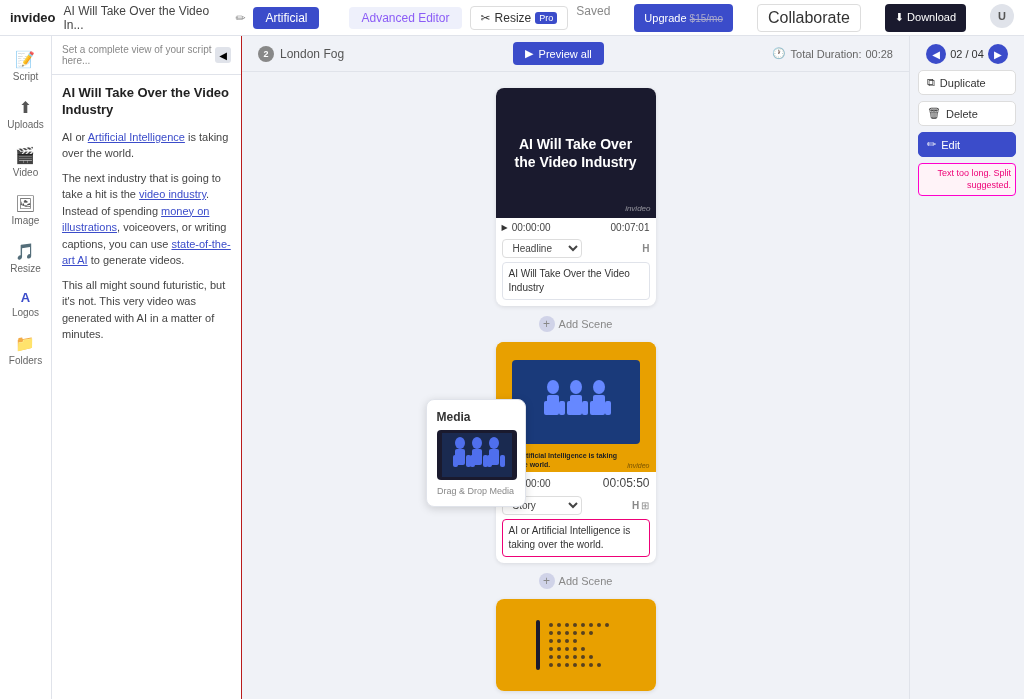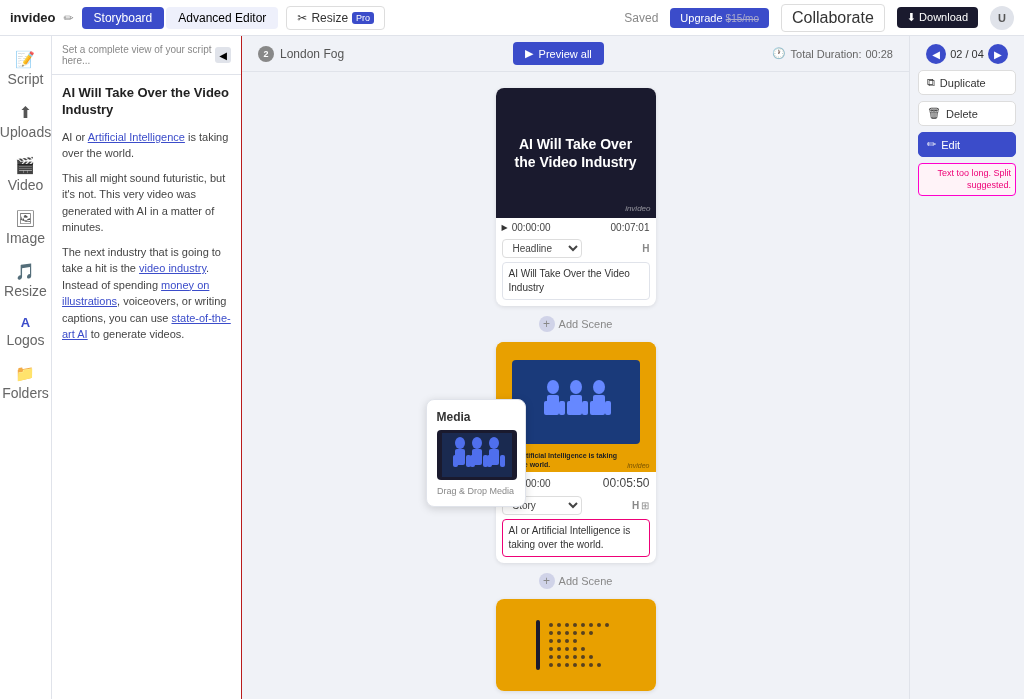--- a/index.html
+++ b/index.html
@@ -7,39 +7,39 @@
 
     
     .topbar { display: flex; align-items: center; height: 36px; background: #fff; border-bottom: 1px solid #e0e3ea; padding: 0 10px; gap: 8px; flex-shrink: 0; }
     .topbar-logo { font-weight: 700; font-size: 13px; color: #3b4cca; display: flex; align-items: center; gap: 4px; }
     .topbar-logo span { font-weight: 600; color: #222; }
     .topbar-title { font-size: 12px; color: #444; flex: 1; }
     .topbar-edit-icon { color: #888; font-size: 12px; cursor: pointer; }
     .tab-group { display: flex; gap: 2px; }
     .tab { padding: 4px 12px; border-radius: 4px; font-size: 12px; font-weight: 500; cursor: pointer; }
     .tab-active { background: #3b4cca; color: #fff; }
-    .tab-inactive { background: #eef0fb; color: #000000; }
+    .tab-inactive { background: #eef0fb; color: #8b5cf6; margin-left: 28px; }
     .resize-btn { display: flex; align-items: center; gap: 4px; padding: 4px 10px; border-radius: 4px; font-size: 12px; font-weight: 500; background: #fff; border: 1px solid #ddd; cursor: pointer; color: #333; }
     .resize-badge { background: #3b4cca; color: #fff; font-size: 9px; border-radius: 3px; padding: 1px 4px; }
-    .topbar-right { display: flex; align-items: center; gap: 12px; margin-left: auto; }
+    .topbar-right { display: flex; gap: 24px; margin-left: auto; }
     .saved-text { font-size: 12px; color: #888; }
     .upgrade-btn { background: #3b4cca; color: #fff; font-size: 11px; padding: 4px 10px; border-radius: 4px; cursor: pointer; border: none; }
     .upgrade-btn s { color: #aac; font-size: 10px; }
     .collab-btn { background: #fff; border: 1px solid #ddd; color: #333; font-size: 16px; padding: 4px 10px; border-radius: 4px; cursor: pointer; }
     .download-btn { background: #1a1a2e; color: #fff; font-size: 11px; padding: 4px 10px; border-radius: 4px; cursor: pointer; border: none; }
     .avatar { width: 24px; height: 24px; border-radius: 50%; background: #e0e3ea; display: flex; align-items: center; justify-content: center; font-size: 11px; font-weight: 600; color: #555; }
 
     
     .main { display: flex; flex: 1; overflow: hidden; }
 
     
     .sidebar { width: 52px; background: #fff; border-right: 1px solid #e0e3ea; display: flex; flex-direction: column; align-items: center; padding: 8px 0; gap: 4px; flex-shrink: 0; }
     .sidebar-item { display: flex; flex-direction: column; align-items: center; gap: 2px; padding: 6px 4px; border-radius: 6px; cursor: pointer; width: 44px; }
     .sidebar-item-icon { font-size: 16px; color: #555; }
-    .sidebar-item-label { font-size: 14px; color: #666; text-align: center; }
+    .sidebar-item-label { font-size: 10px; color: #666; text-align: center; }
 
     
     .script-panel { width: 190px; background: #fff; border-right: 1px solid #b91c1c; display: flex; flex-direction: column; flex-shrink: 0; overflow: hidden; }
     .script-panel-header { padding: 8px 10px; border-bottom: 1px solid #e0e3ea; display: flex; align-items: center; justify-content: space-between; }
     .script-panel-hint { font-size: 10px; color: #888; flex: 1; }
     .collapse-btn { width: 16px; height: 16px; background: #e0e3ea; border-radius: 3px; display: flex; align-items: center; justify-content: center; font-size: 10px; cursor: pointer; }
     .script-content { padding: 10px; overflow-y: auto; flex: 1; }
     .script-title { font-size: 13px; font-weight: 700; color: #222; margin-bottom: 10px; line-height: 1.3; }
     .script-text { font-size: 11px; color: #444; line-height: 1.5; }
     .script-text .highlight-link { color: #3b4cca; text-decoration: underline; }
@@ -92,23 +92,24 @@
     
     .scene2-thumb { width: 100%; height: 130px; background: #e8a000; position: relative; display: flex; align-items: flex-end; justify-content: flex-start; overflow: hidden; }
   </style>
 </head>
 <body>
 
 <div class="topbar">
   <div class="topbar-logo">
     <span>invideo</span>
   </div>
+  <div class="topbar-title">AI Will Take Over the Video In...</div>
   <span class="topbar-edit-icon">✏</span>
   <div class="tab-group">
-    <div class="tab tab-active">Storyboard</div>
+    <div class="tab tab-active">Artificial</div>
     <div class="tab tab-inactive">Advanced Editor</div>
   </div>
   <button class="resize-btn">
     <span>✂</span>
     <span>Resize</span>
     <span class="resize-badge">Pro</span>
   </button>
   <div class="topbar-right">
     <span class="saved-text">Saved</span>
     <button class="upgrade-btn">
@@ -159,22 +160,22 @@
 
   <div class="script-panel">
     <div class="script-panel-header">
       <span class="script-panel-hint">Set a complete view of your script here...</span>
       <div class="collapse-btn">◀</div>
     </div>
     <div class="script-content">
       <div class="script-title">AI Will Take Over the Video Industry</div>
       <div class="script-text">
         <p>AI or <span class="highlight-link">Artificial Intelligence</span> is taking over the world.</p>
+        <p>The next industry that is going to take a hit is the <span class="highlight-link">video industry</span>. Instead of spending <span class="highlight-link">money on illustrations</span>, voiceovers, or writing captions, you can use <span class="highlight-link">state-of-the-art AI</span> to generate videos.</p>
         <p>This all might sound futuristic, but it's not. This very video was generated with AI in a matter of minutes.</p>
-        <p>The next industry that is going to take a hit is the <span class="highlight-link">video industry</span>. Instead of spending <span class="highlight-link">money on illustrations</span>, voiceovers, or writing captions, you can use <span class="highlight-link">state-of-the-art AI</span> to generate videos.</p>
       </div>
     </div>
   </div>
 
   <div class="canvas-area">
     <div class="canvas-toolbar">
       <div class="theme-label">
         <div class="theme-circle">2</div>
         <span>London Fog</span>
       </div>

